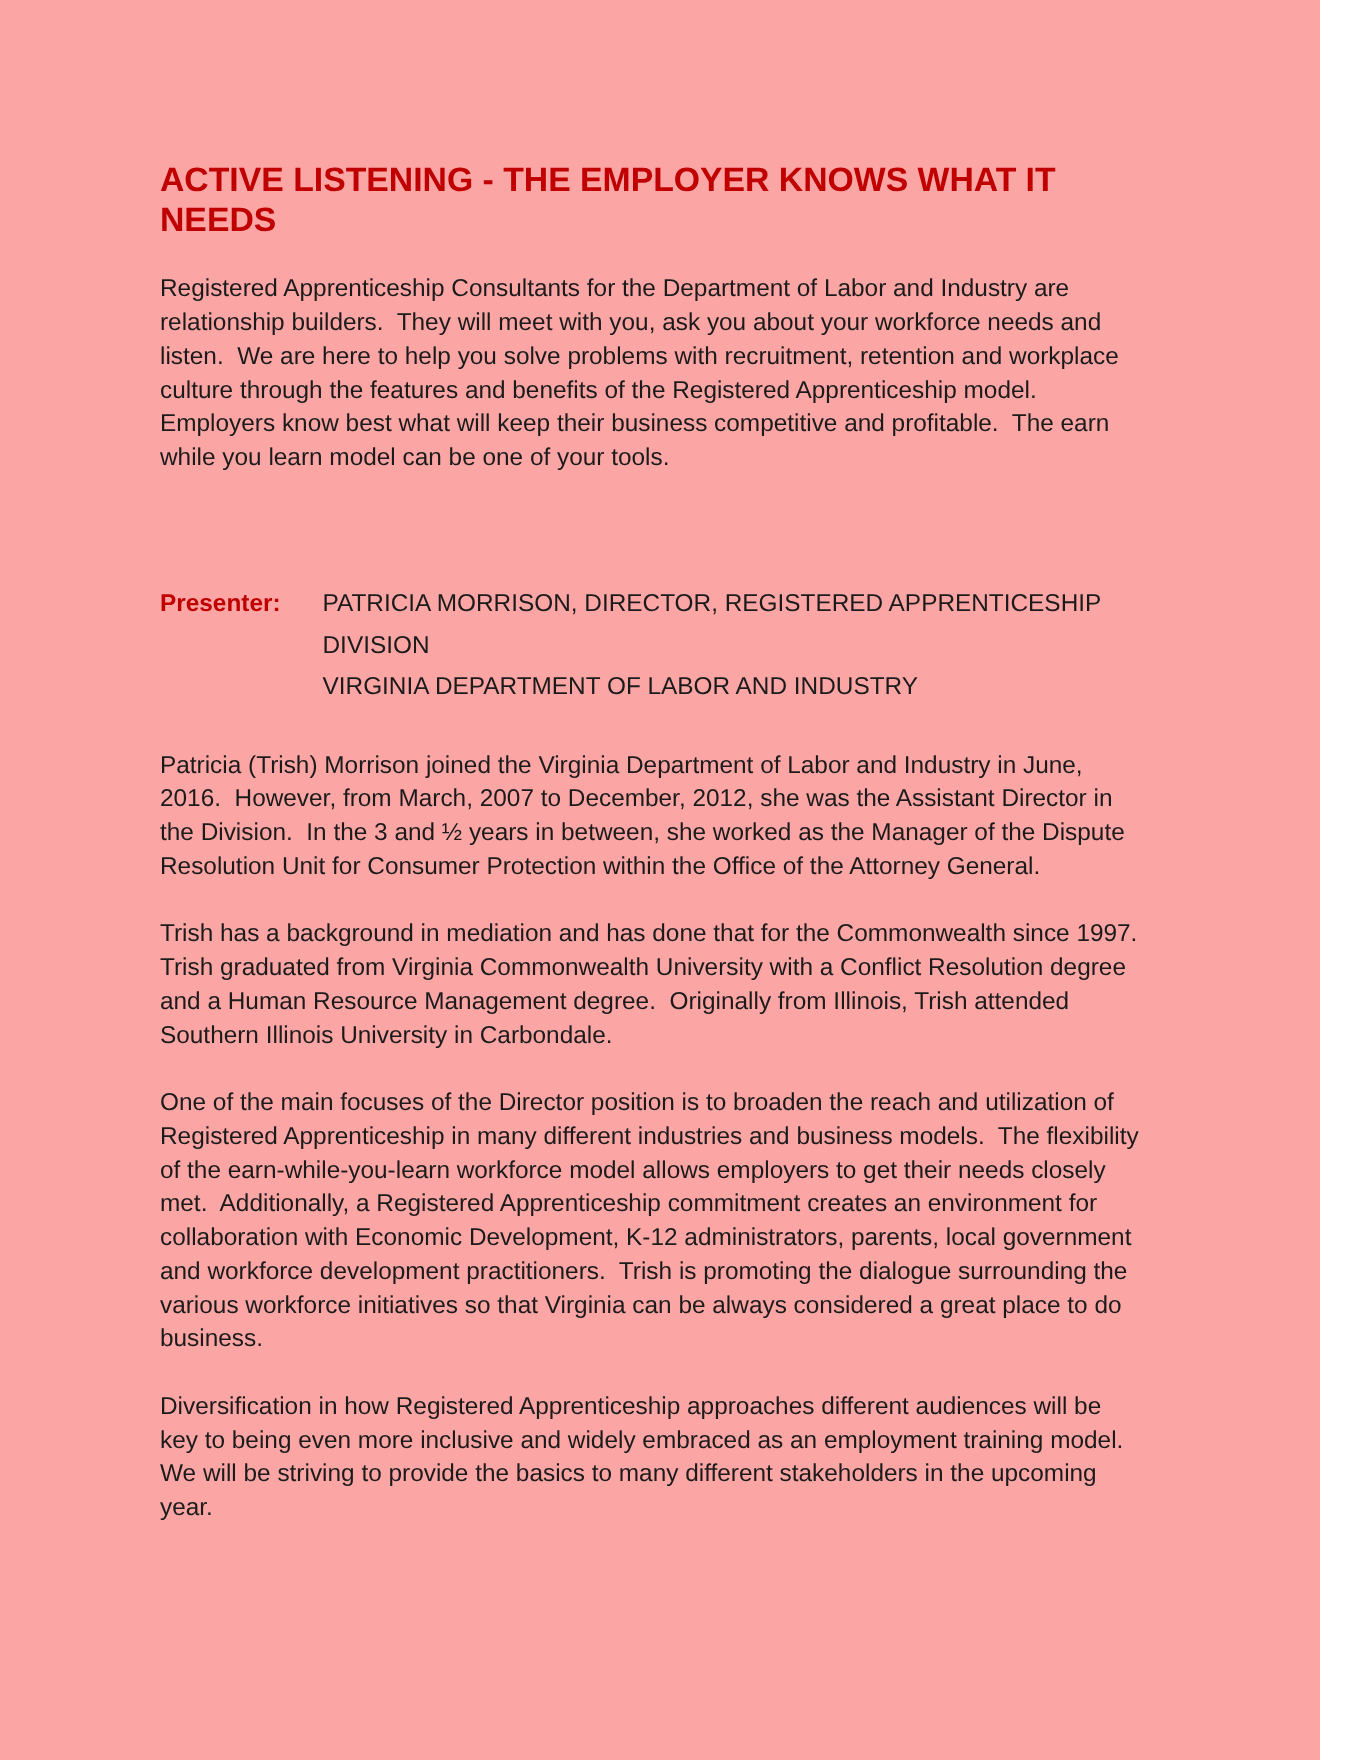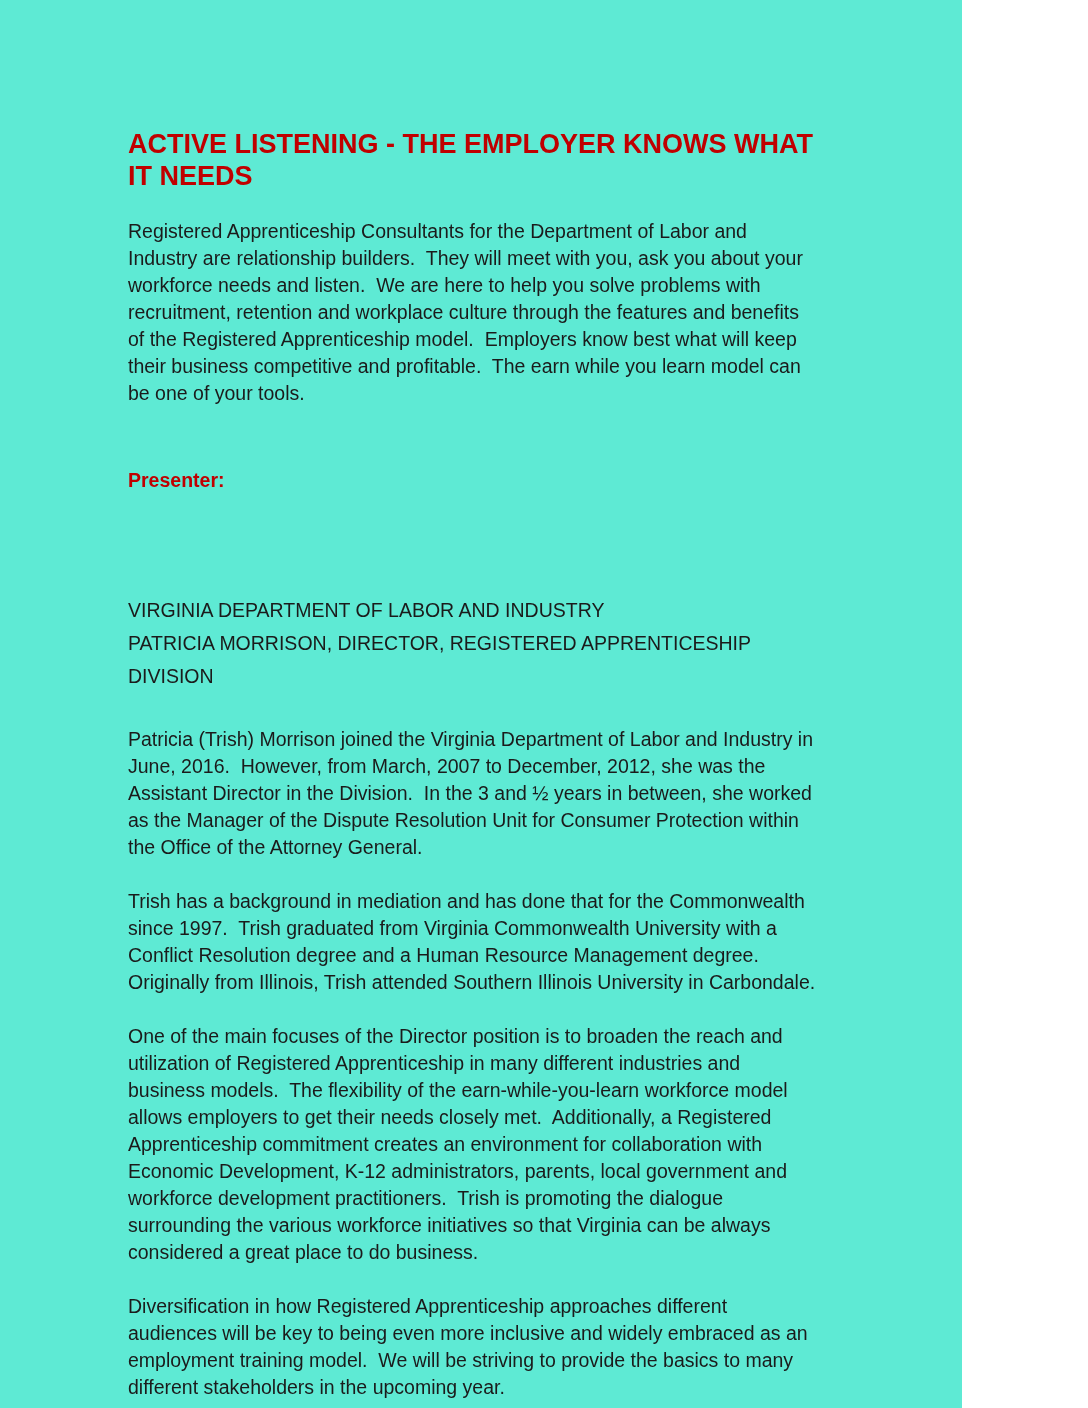--- a/index.html
+++ b/index.html
@@ -9,48 +9,47 @@
   }
   body {
     width: 1088px;
     height: 1408px;
     font-family: "Liberation Sans", "DejaVu Sans", sans-serif;
     color: #1b1b1b;
     overflow: hidden;
   }
   .page {
     box-sizing: border-box;
-    width: 962px;
+    width: 1056px;
     height: 1408px;
     padding: 128px 142px 40px 128px;
-    background: #5eead4;
+    background: #fca5a5;
   }
   .doc-title {
     font-size: 27px;
     line-height: 32px;
     font-weight: bold;
     margin: 0 0 26px 0;
     white-space: pre-wrap;
   }
   .para {
     font-size: 19.5px;
     line-height: 27px;
     margin: 0 0 27px 0;
     white-space: pre-wrap;
   }
   .para.intro {
-    margin-bottom: 57px; 
+    margin-bottom: 87px; 
   }
   .presenter-row {
     display: flex;
     align-items: flex-start;
     margin: 0 0 33px 0;
     font-size: 19.5px;
     line-height: 33px;
-    flex-direction: column;
   }
   .presenter-label {
     font-weight: bold;
     flex: 0 0 130px;
     white-space: pre;
   }
   .presenter-info {
     flex: 1 1 auto;
   }
   .presenter-line {
@@ -62,22 +61,22 @@
 
 <div class="page">
 
   <h1 class="doc-title" style="color: rgb(192, 0, 0);">ACTIVE LISTENING - THE EMPLOYER KNOWS WHAT IT NEEDS</h1>
 
   <p class="para intro">Registered Apprenticeship Consultants for the Department of Labor and Industry are relationship builders.  They will meet with you, ask you about your workforce needs and listen.  We are here to help you solve problems with recruitment, retention and workplace culture through the features and benefits of the Registered Apprenticeship model.  Employers know best what will keep their business competitive and profitable.  The earn while you learn model can be one of your tools.</p>
 
   <div class="presenter-row">
     <span class="presenter-label" style="color: rgb(192, 0, 0);">Presenter:</span>
     <div class="presenter-info">
+      <div class="presenter-line">PATRICIA MORRISON, DIRECTOR, REGISTERED APPRENTICESHIP DIVISION</div>
       <div class="presenter-line">VIRGINIA DEPARTMENT OF LABOR AND INDUSTRY</div>
-      <div class="presenter-line">PATRICIA MORRISON, DIRECTOR, REGISTERED APPRENTICESHIP DIVISION</div>
     </div>
   </div>
 
   <p class="para">Patricia (Trish) Morrison joined the Virginia Department of Labor and Industry in June, 2016.  However, from March, 2007 to December, 2012, she was the Assistant Director in the Division.  In the 3 and ½ years in between, she worked as the Manager of the Dispute Resolution Unit for Consumer Protection within the Office of the Attorney General.</p>
 
   <p class="para">Trish has a background in mediation and has done that for the Commonwealth since 1997.  Trish graduated from Virginia Commonwealth University with a Conflict Resolution degree and a Human Resource Management degree.  Originally from Illinois, Trish attended Southern Illinois University in Carbondale.</p>
 
   <p class="para">One of the main focuses of the Director position is to broaden the reach and utilization of Registered Apprenticeship in many different industries and business models.  The flexibility of the earn-while-you-learn workforce model allows employers to get their needs closely met.  Additionally, a Registered Apprenticeship commitment creates an environment for collaboration with Economic Development, K-12 administrators, parents, local government and workforce development practitioners.  Trish is promoting the dialogue surrounding the various workforce initiatives so that Virginia can be always considered a great place to do business.</p>
 
   <p class="para">Diversification in how Registered Apprenticeship approaches different audiences will be key to being even more inclusive and widely embraced as an employment training model.  We will be striving to provide the basics to many different stakeholders in the upcoming year.</p>

